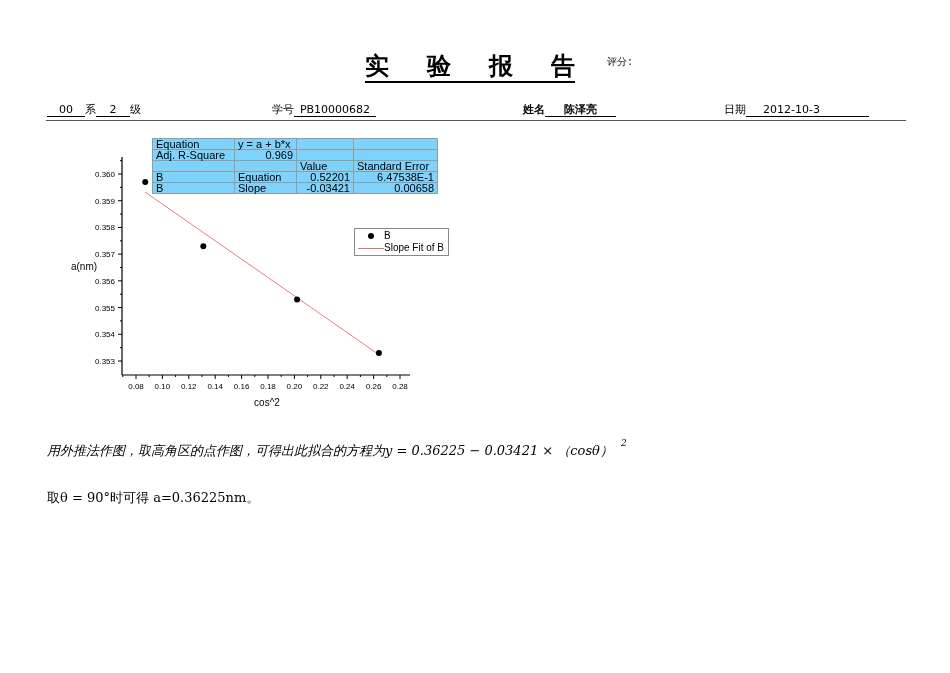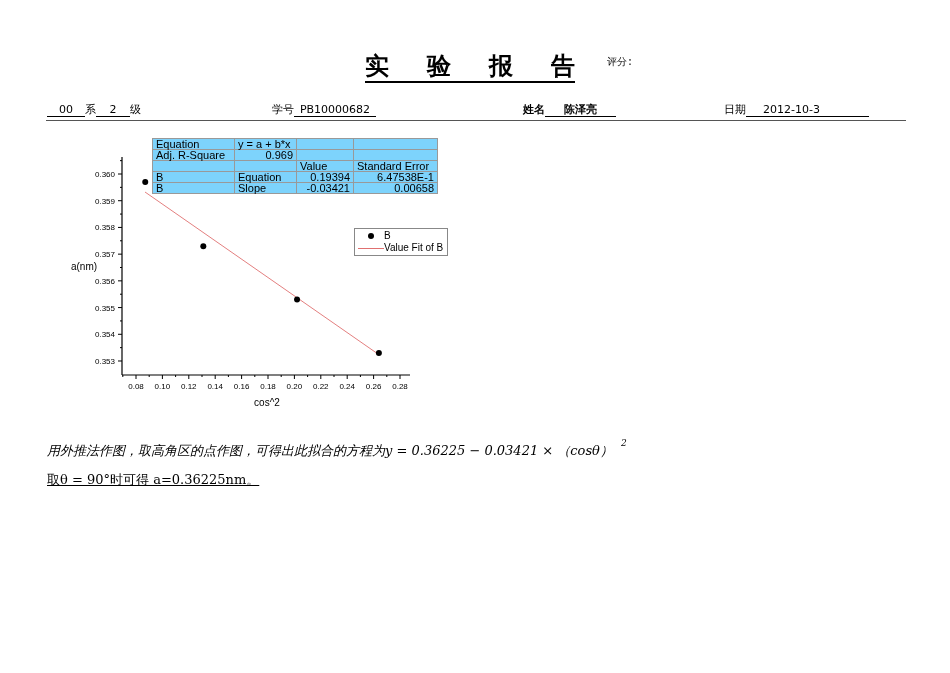--- a/index.html
+++ b/index.html
@@ -137,21 +137,21 @@
   </tr>
   <tr>
     <td></td>
     <td></td>
     <td>Value</td>
     <td>Standard Error</td>
   </tr>
   <tr>
     <td>B</td>
     <td>Equation</td>
-    <td class="r">0.19394</td>
+    <td class="r">0.52201</td>
     <td class="r">6.47538E-1</td>
   </tr>
   <tr>
     <td>B</td>
     <td>Slope</td>
     <td class="r">-0.03421</td>
     <td class="r">0.00658</td>
   </tr>
 </tbody>
   </table>
@@ -160,20 +160,20 @@
   <div class="row">
     <span class="sym">
         <span class="dot"></span>
       </span>
     <span>B</span>
   </div>
   <div class="row">
     <span class="sym">
         <span class="line"></span>
       </span>
-    <span>Value Fit of B</span>
+    <span>Slope Fit of B</span>
   </div>
 </div>
 
 <div class="abs para" style="top:442px;font-style:italic;">
   <span>用外推法作图，取高角区的点作图，可得出此拟合的方程为y = 0.36225 − 0.03421 × （cosθ）</span><sup style="font-size:9px; position:relative; top:-4px; left:8px;">2</sup>
 </div>
-<div class="abs para" style="top:471px;text-decoration:underline;">取θ = 90°时可得 a=0.36225nm。</div>
+<div class="abs para" style="top:489px;">取θ = 90°时可得 a=0.36225nm。</div>
 
 </body></html>

